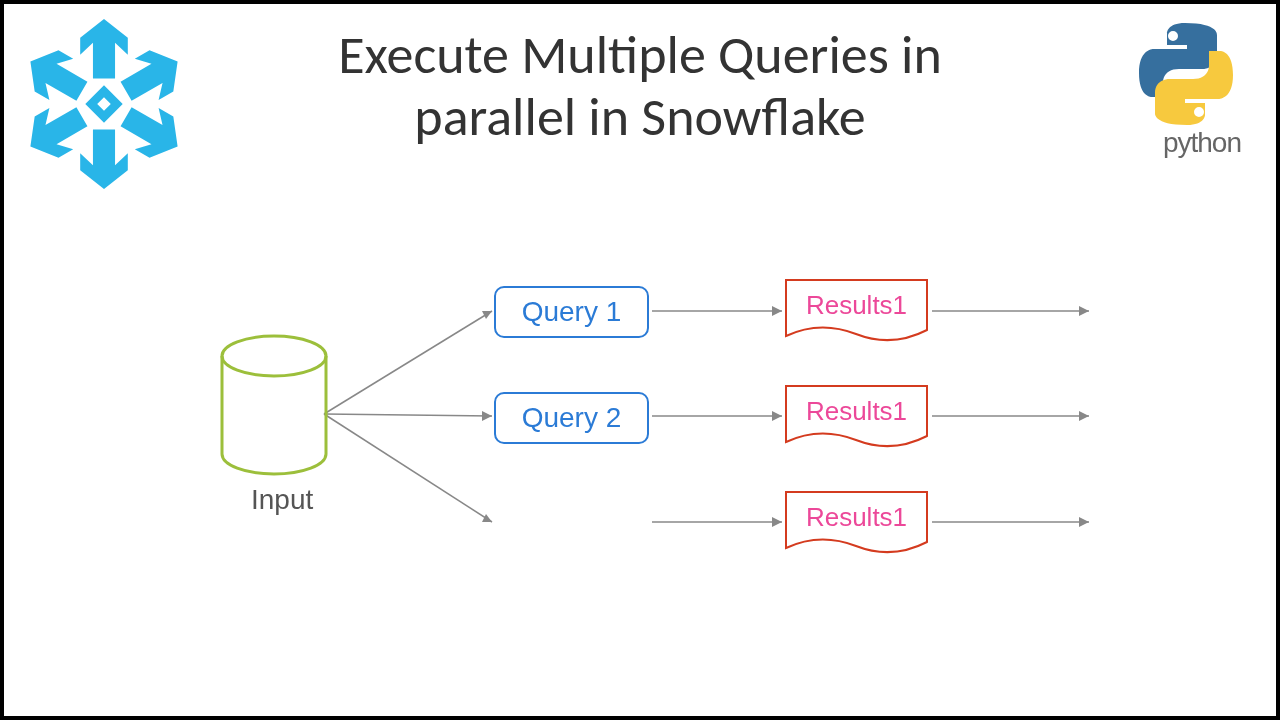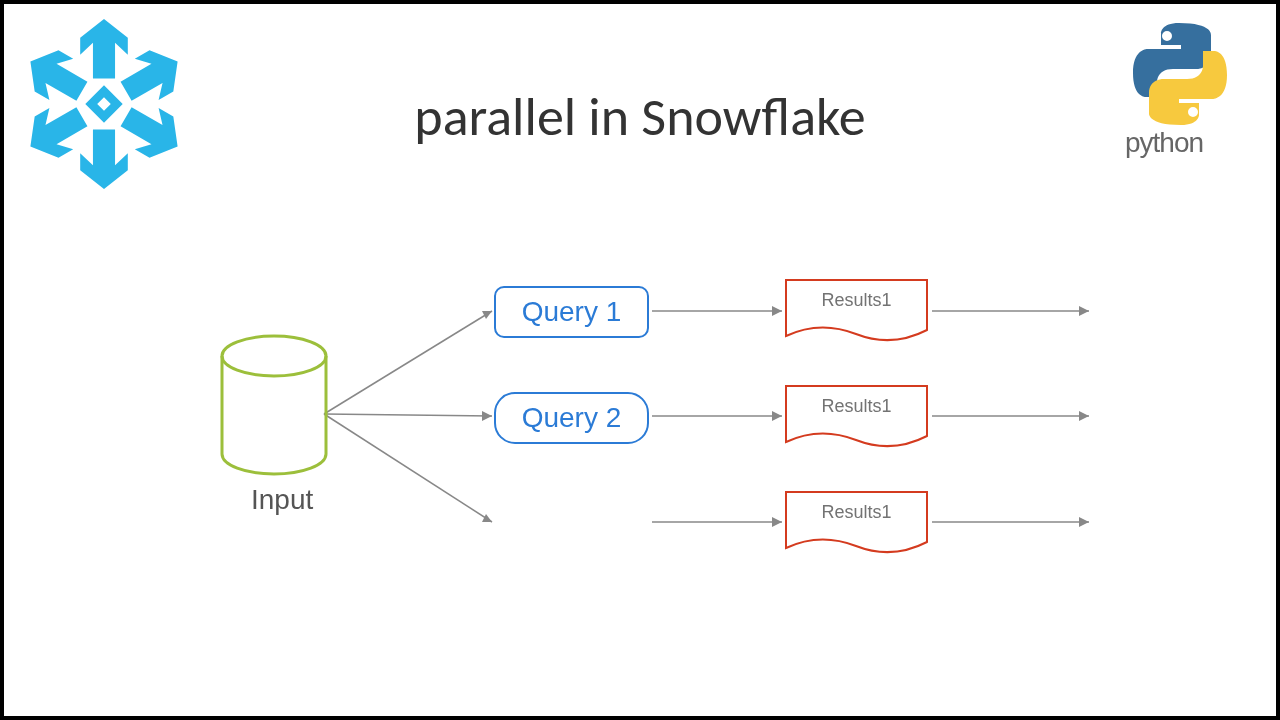--- a/index.html
+++ b/index.html
@@ -13,22 +13,22 @@
     overflow: hidden;
   }
   .snowflake-logo {
     position: absolute;
     top: 15px;
     left: 15px;
   }
   .python-logo {
     position: absolute;
     top: 15px;
-    right: 41px;
-    text-align: left;
+    right: 35px;
+    text-align: right;
   }
   .python-logo .pylabel {
     font-family: "Trebuchet MS", Arial, sans-serif;
     font-size: 28px;
     color: #666;
     letter-spacing: -1px;
     margin-top: -6px;
   }
   .title {
     position: absolute;
@@ -69,39 +69,39 @@
     border-radius: 10px;
     padding: 8px 20px;
     font-size: 28px;
     color: #2b7bd6;
     font-family: Arial, sans-serif;
     background: #fff;
     width: 155px;
     text-align: center;
   }
   .q1 { top: 22px;  left: 310px; }
-  .q2 { top: 128px; left: 310px; border-radius: 21px; }
+  .q2 { top: 128px; left: 310px; }
   .q3 { top: 234px; left: 310px; }
   .rbox {
     position: absolute;
     width: 145px;
     height: 64px;
     left: 600px;
   }
   .r1 { top: 14px; }
   .r2 { top: 120px; }
   .r3 { top: 226px; }
   .rlabel {
     position: absolute;
     top: 12px;
     left: 0;
     width: 100%;
     text-align: center;
-    font-size: 18px;
-    color: #737373;
+    font-size: 26px;
+    color: #ec4899;
     font-family: Arial, sans-serif;
   }
   .line {
     stroke: #888;
     stroke-width: 1.5;
     fill: none;
   }
   .arrowhead {
     fill: #888;
   }
@@ -141,21 +141,21 @@
 
 <div class="python-logo">
   <svg width="110" height="110" viewBox="0 0 110 110">
     <path fill="#366f9e" d="M54 4 C36 4 36 14 36 14 L36 26 L56 26 L56 30 L24 30 C24 30 8 28 8 54 C8 80 22 78 22 78 L32 78 L32 64 C32 64 31 50 48 50 L72 50 C72 50 86 50 86 36 L86 16 C86 16 88 4 54 4 Z M42 12 A5 5 0 1 1 42 22 A5 5 0 1 1 42 12 Z"></path>
     <path fill="#f7c93e" d="M56 106 C74 106 74 96 74 96 L74 84 L54 84 L54 80 L86 80 C86 80 102 82 102 56 C102 30 88 32 88 32 L78 32 L78 46 C78 46 79 60 62 60 L38 60 C38 60 24 60 24 74 L24 94 C24 94 22 106 56 106 Z M68 98 A5 5 0 1 1 68 88 A5 5 0 1 1 68 98 Z"></path>
   </svg>
   <div class="pylabel">python</div>
 </div>
 
 <div class="title">
-  <br>
+  <span>Execute Multiple Queries in</span><br>
   <span>parallel in Snowflake</span>
 </div>
 
 <div class="diagram">
 
   <svg width="940" height="420" style="position:absolute;top:0;left:0">
 
     <line class="line" x1="140" y1="150" x2="308" y2="47"></line>
     <polygon class="arrowhead" points="308,47 298,47 302,55"></polygon>
     <line class="line" x1="140" y1="150" x2="308" y2="152"></line>

